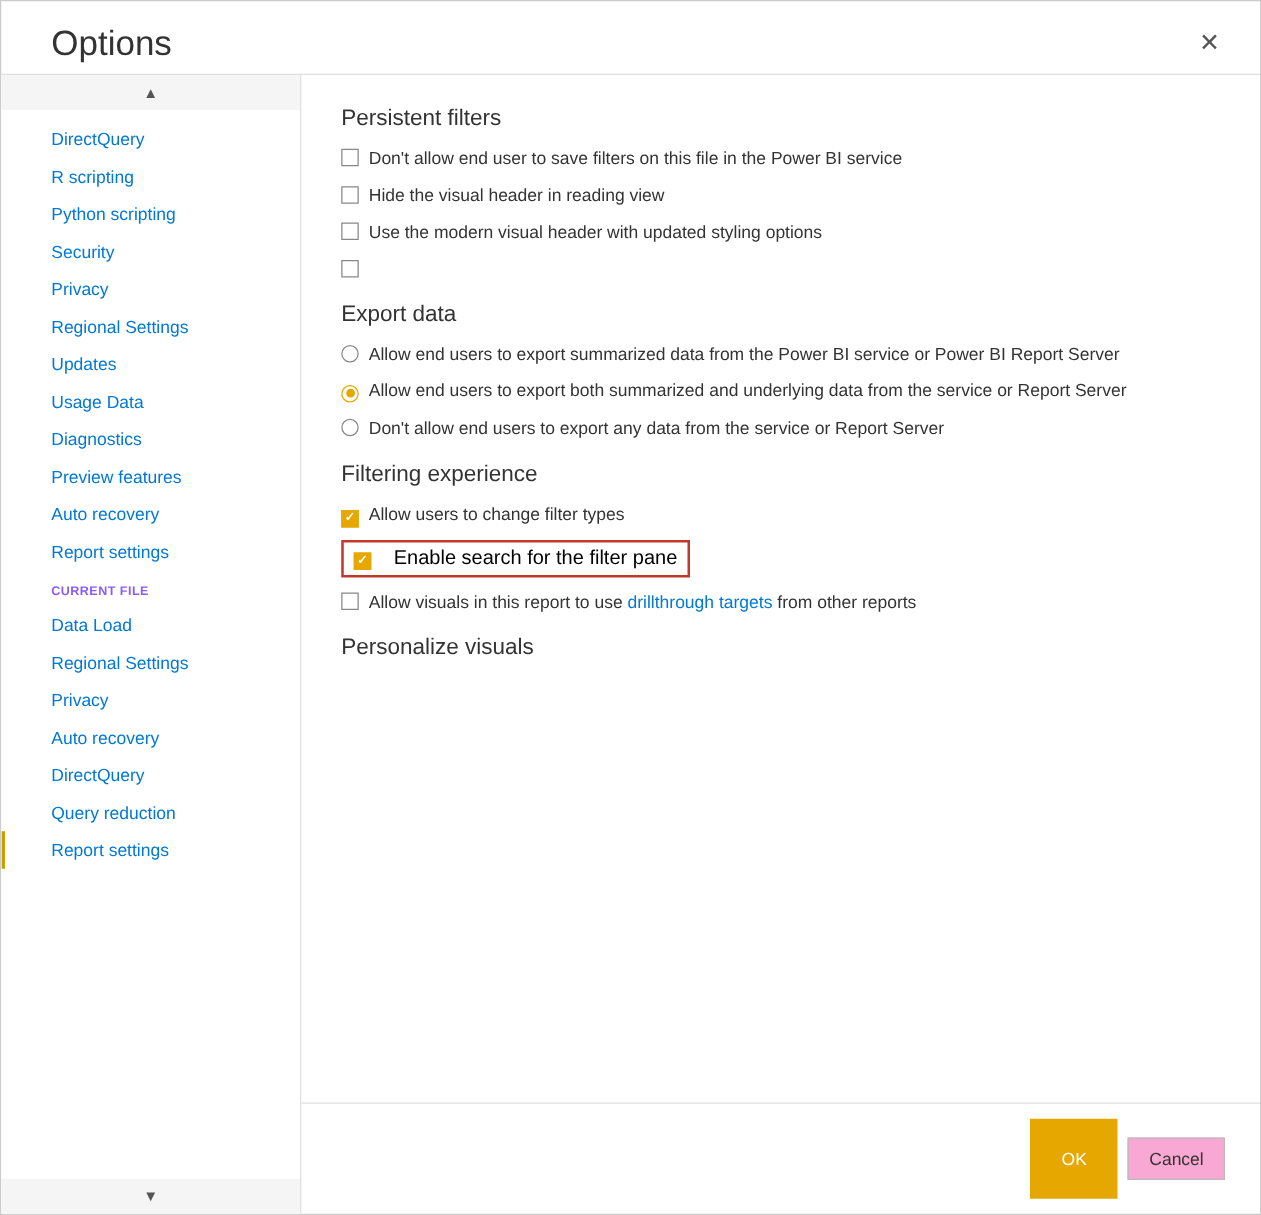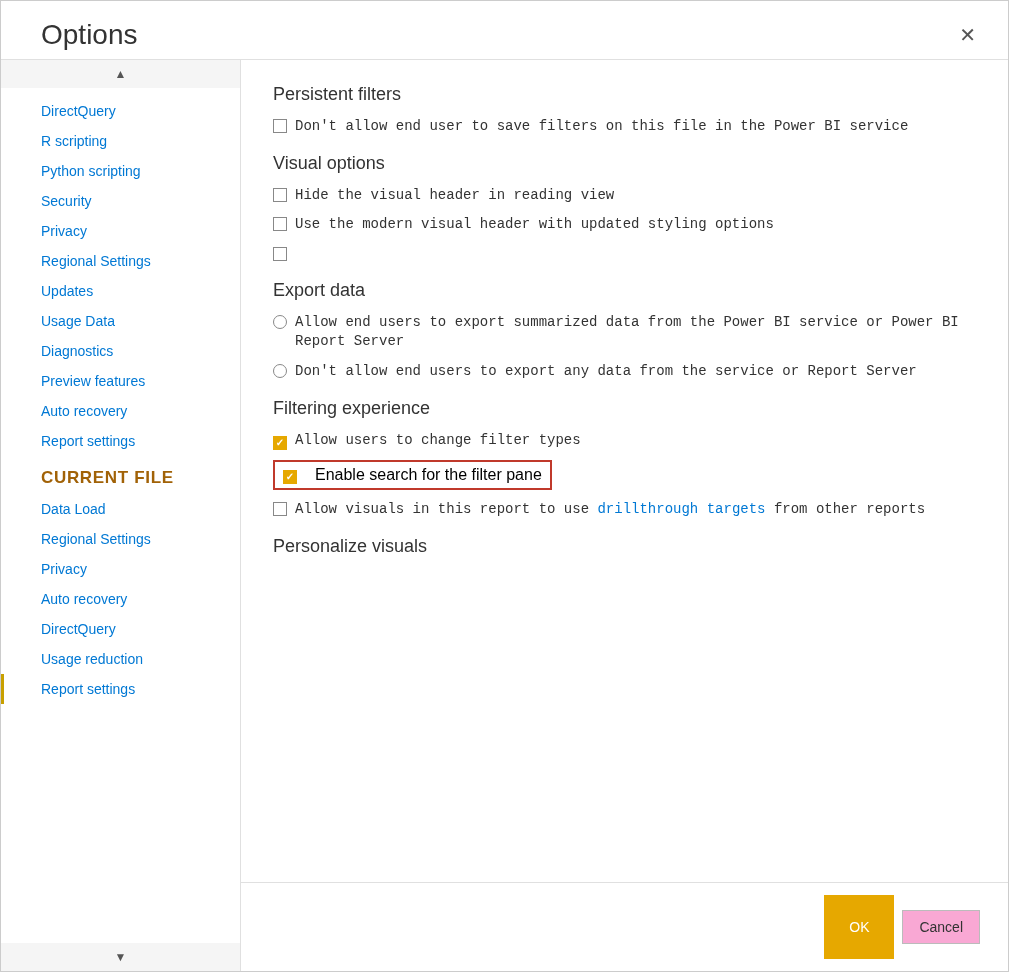--- a/index.html
+++ b/index.html
@@ -67,23 +67,23 @@
       white-space: nowrap;
     }
     .sidebar-item.active {
       border-left: 3px solid #c8a000;
       padding-left: 37px;
       background: #fff;
       color: #0078d4;
     }
     .sidebar-section-header {
       padding: 12px 16px 6px 40px;
-      font-size: 17px;
+      font-size: 10px;
       font-weight: 700;
-      color: #a16207;
+      color: #8b5cf6;
       letter-spacing: 0.04em;
       cursor: default;
     }
     .sidebar-scroll-btn {
       width: 100%;
       height: 28px;
       background: #f5f5f5;
       border: none;
       border-top: 1px solid #e0e0e0;
       cursor: pointer;
@@ -123,21 +123,21 @@
       align-items: flex-start;
       margin-bottom: 10px;
       font-size: 14px;
       color: #333;
     }
     .option-row .checkbox-wrap, .option-row .radio-wrap {
       margin-right: 8px;
       margin-top: 2px;
       flex-shrink: 0;
     }
-    .option-row label { line-height: 1.4; font-family: Liberation Mono, monospace; }
+    .option-row label { line-height: 1.4; }
     .option-row a, .link-text { color: #0078d4; text-decoration: none; }
     
     .cb-box {
       width: 14px;
       height: 14px;
       border: 1.5px solid #888;
       background: #fff;
       display: inline-flex;
       align-items: center;
       justify-content: center;
@@ -252,40 +252,39 @@
         <div class="sidebar-item">Preview features</div>
         <div class="sidebar-item">Auto recovery</div>
         <div class="sidebar-item">Report settings</div>
 
         <div class="sidebar-section-header">CURRENT FILE</div>
         <div class="sidebar-item">Data Load</div>
         <div class="sidebar-item">Regional Settings</div>
         <div class="sidebar-item">Privacy</div>
         <div class="sidebar-item">Auto recovery</div>
         <div class="sidebar-item">DirectQuery</div>
-        <div class="sidebar-item">Usage reduction</div>
+        <div class="sidebar-item">Query reduction</div>
         <div class="sidebar-item active">Report settings</div>
       </div>
       <button class="scroll-arrow sidebar-scroll-btn">▼</button>
     </div>
 
     <div class="main-content">
       <div class="content-scroll">
 
         
         <div class="section-title">Persistent filters</div>
         <div class="option-row">
           <span class="checkbox-wrap">
             <span class="cb-box"></span>
           </span>
           <label>Don't allow end user to save filters on this file in the Power BI service</label>
         </div>
 
         
-        <div class="section-title section-divider">Visual options</div>
         <div class="option-row">
           <span class="checkbox-wrap">
             <span class="cb-box"></span>
           </span>
           <label>Hide the visual header in reading view</label>
         </div>
         <div class="option-row">
           <span class="checkbox-wrap">
             <span class="cb-box"></span>
           </span>
@@ -297,20 +296,26 @@
           </span>
         </div>
 
         
         <div class="section-title section-divider">Export data</div>
         <div class="option-row">
           <span class="radio-wrap">
             <span class="rb-circle"></span>
           </span>
           <label>Allow end users to export summarized data from the Power BI service or Power BI Report Server</label>
+        </div>
+        <div class="option-row">
+          <span class="radio-wrap">
+            <span class="rb-circle checked"></span>
+          </span>
+          <label>Allow end users to export both summarized and underlying data from the service or Report Server</label>
         </div>
         <div class="option-row">
           <span class="radio-wrap">
             <span class="rb-circle"></span>
           </span>
           <label>Don't allow end users to export any data from the service or Report Server</label>
         </div>
 
         
         <div class="section-title section-divider">Filtering experience</div>

